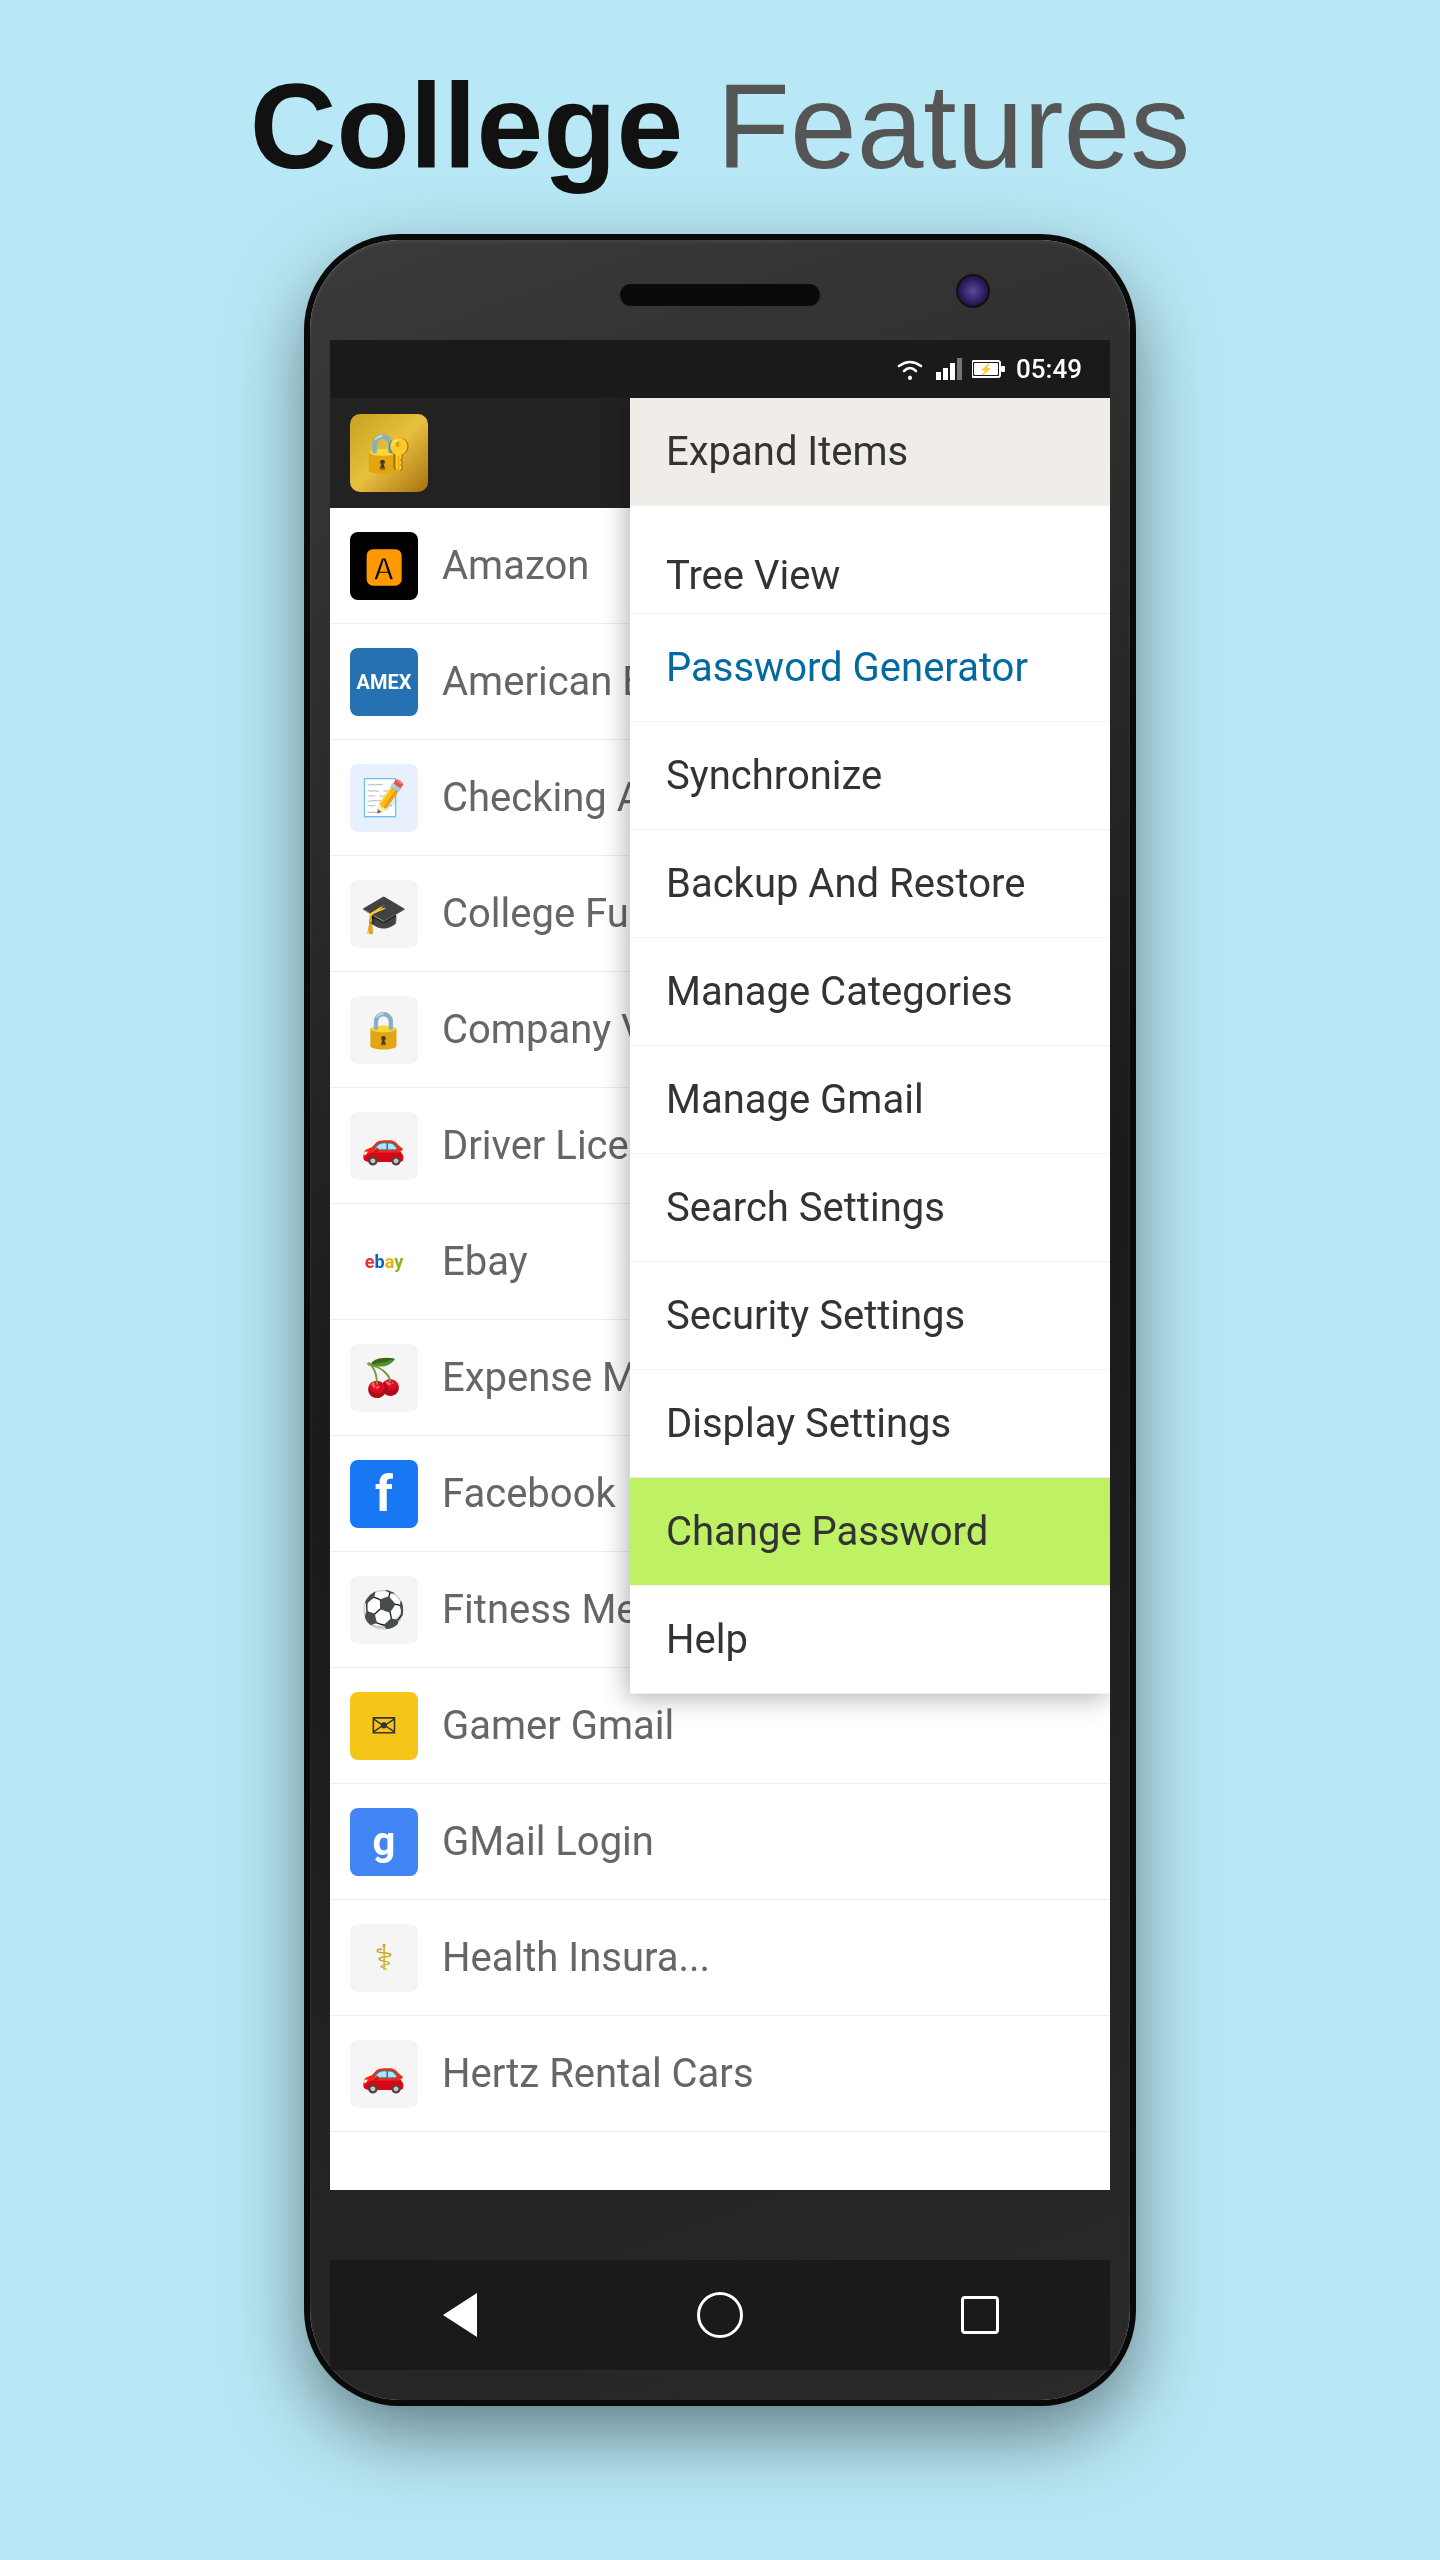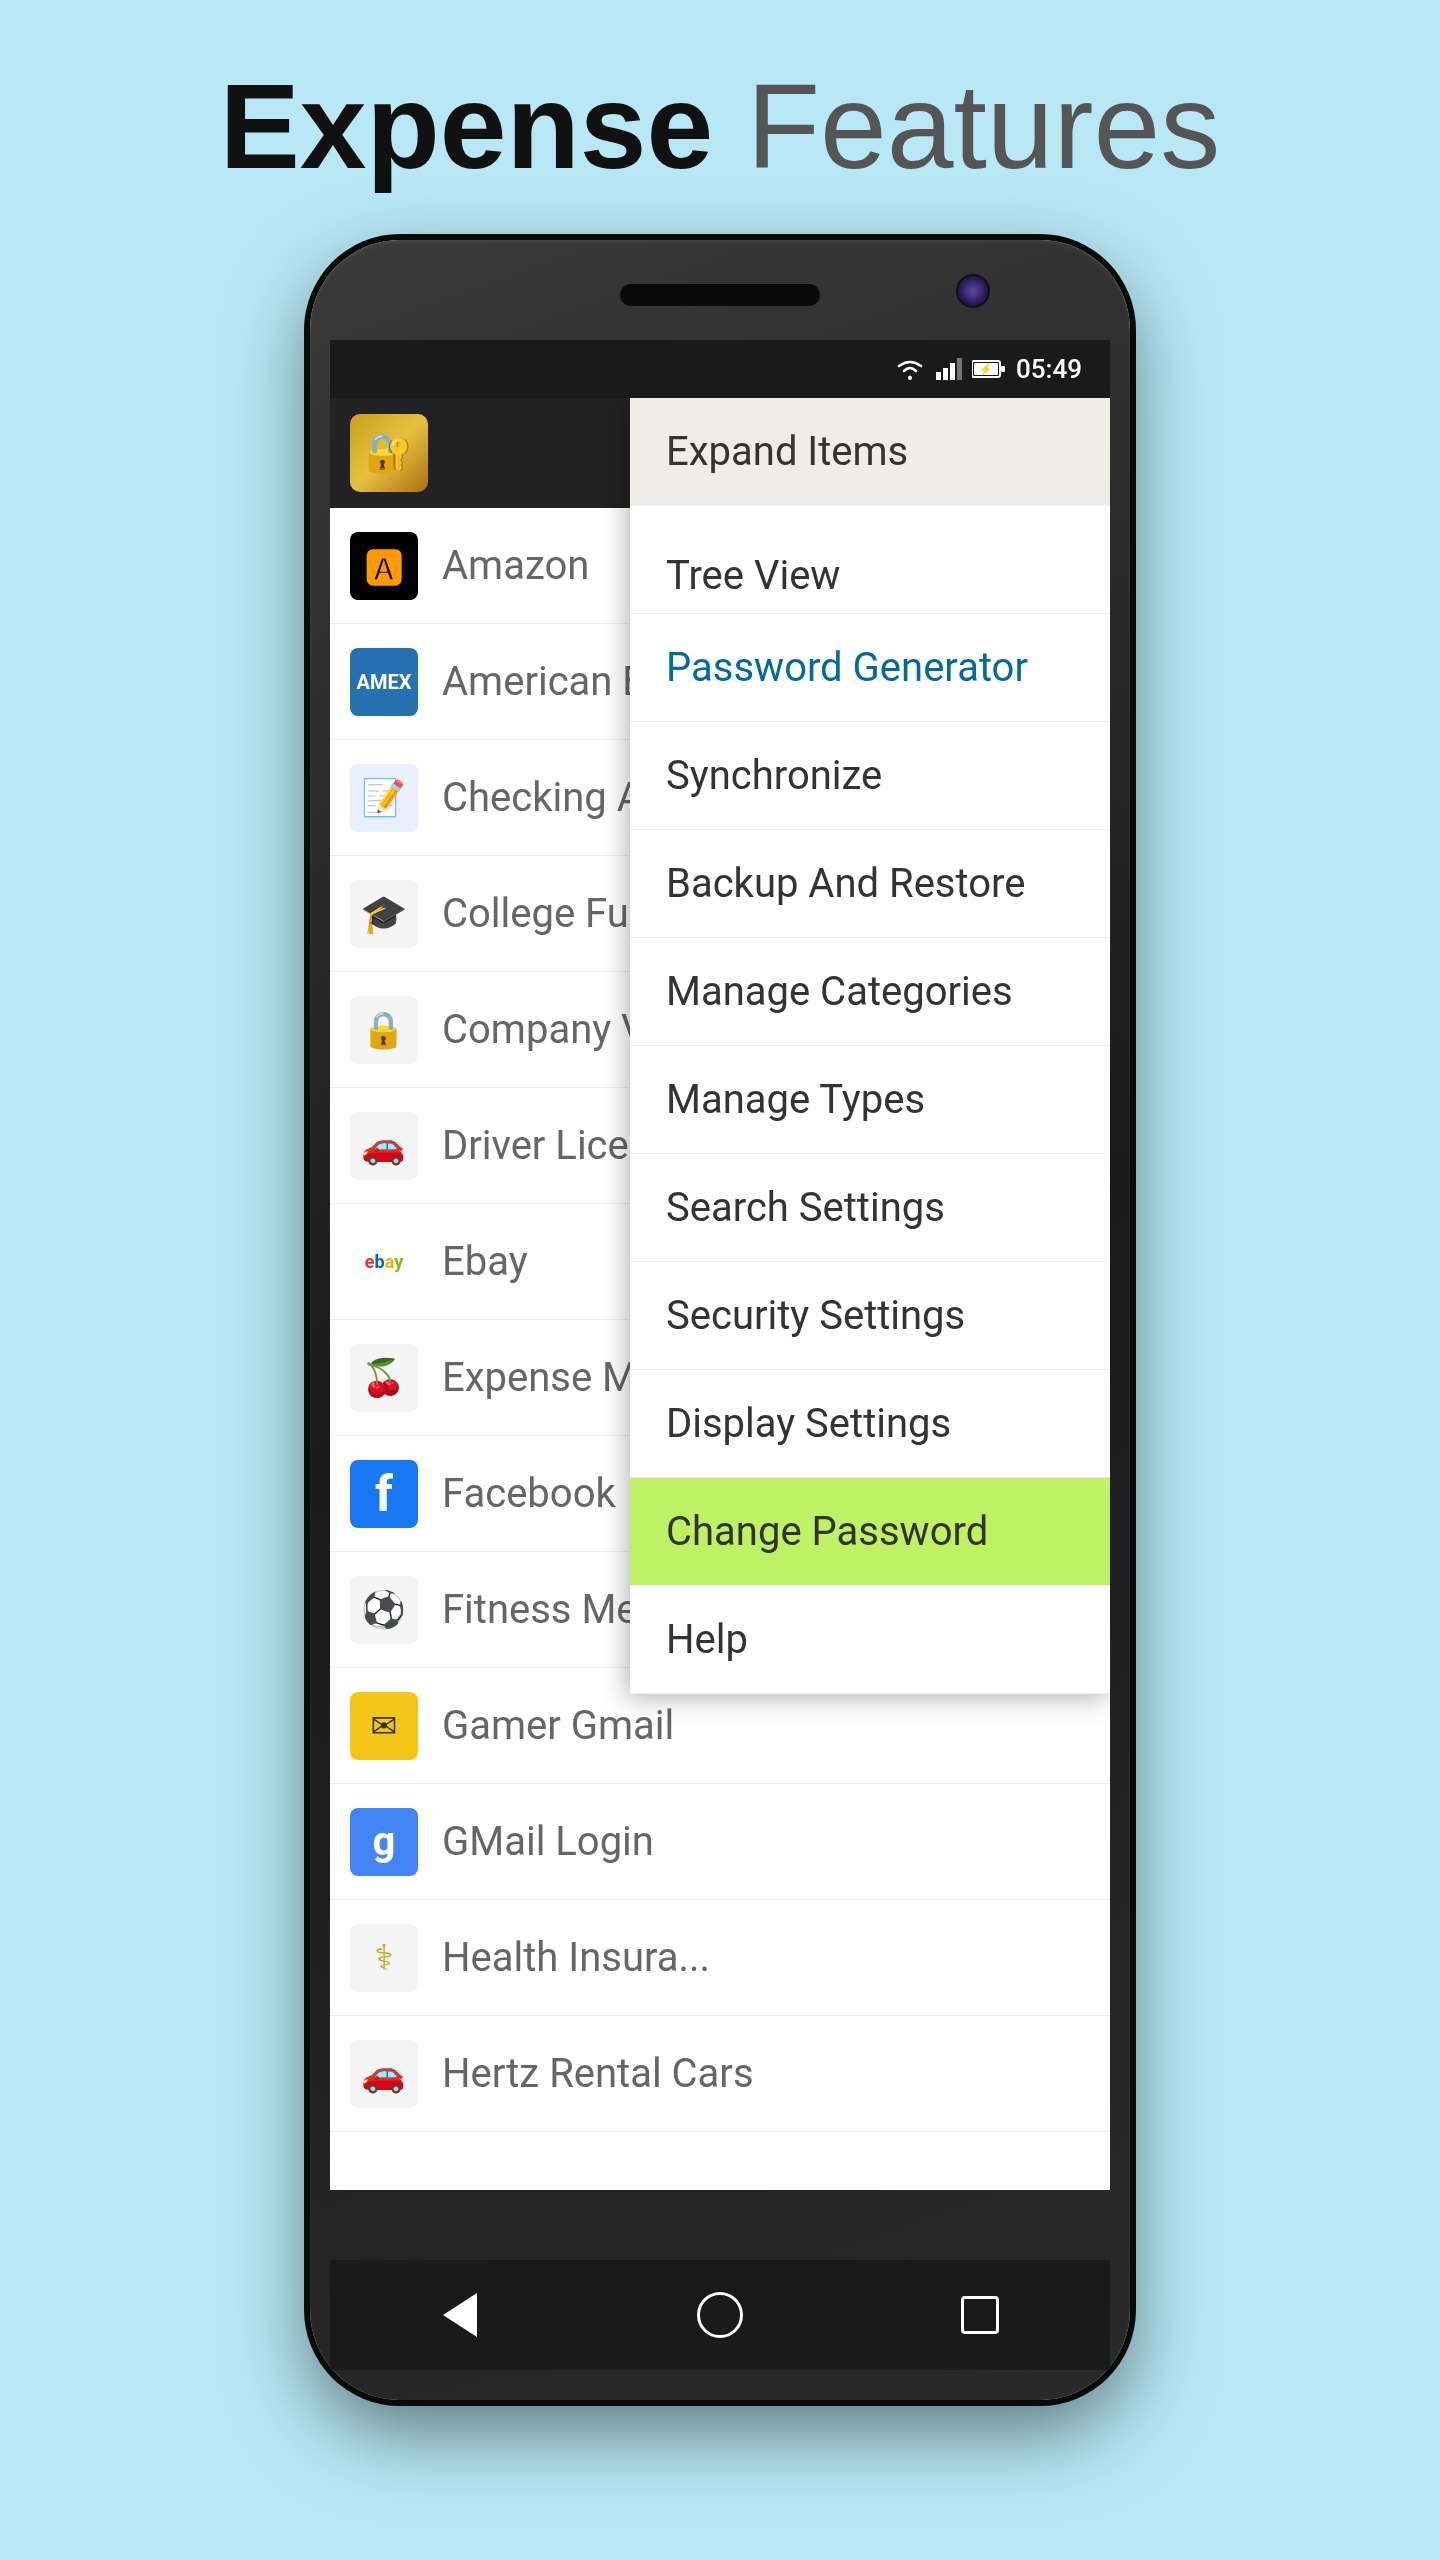--- a/index.html
+++ b/index.html
@@ -10,21 +10,21 @@
       background: #b8e8f5;
       font-family: 'Roboto', Arial, sans-serif;
       overflow: hidden;
       position: relative;
     }
   </style>
 </head>
 <body>
 
 <div style="text-align:center; padding-top:60px; padding-bottom:20px; font-size:120px; line-height:1.1; color:#111; font-family: Arial, sans-serif;">
-  <span style="font-weight:900;">Expense</span><span style="font-weight:300; color:#555;"> Features</span>
+  <span style="font-weight:900;">College</span><span style="font-weight:300; color:#555;"> Features</span>
 </div>
 
 <div style="
   position: absolute;
   top: 240px;
   left: 50%;
   transform: translateX(-50%);
   width: 820px;
   height: 2160px;
   background: linear-gradient(160deg, #3a3a3a 0%, #1a1a1a 50%, #2a2a2a 100%);
@@ -182,21 +182,21 @@
           <div style="padding: 0px 36px; height: 108px; display: flex; align-items: center; border-bottom: 1px solid rgb(240, 240, 240); cursor: pointer; background: rgb(255, 255, 255);">
             <span style="font-size: 40px; color: rgb(51, 51, 51); font-weight: 400;">Synchronize</span>
           </div>
           <div style="padding: 0px 36px; height: 108px; display: flex; align-items: center; border-bottom: 1px solid rgb(240, 240, 240); cursor: pointer; background: rgb(255, 255, 255);">
             <span style="font-size: 40px; color: rgb(51, 51, 51); font-weight: 400;">Backup And Restore</span>
           </div>
           <div style="padding: 0px 36px; height: 108px; display: flex; align-items: center; border-bottom: 1px solid rgb(240, 240, 240); cursor: pointer; background: rgb(255, 255, 255);">
             <span style="font-size: 40px; color: rgb(51, 51, 51); font-weight: 400;">Manage Categories</span>
           </div>
           <div style="padding: 0px 36px; height: 108px; display: flex; align-items: center; border-bottom: 1px solid rgb(240, 240, 240); cursor: pointer; background: rgb(255, 255, 255);">
-            <span style="font-size: 40px; color: rgb(51, 51, 51); font-weight: 400;">Manage Types</span>
+            <span style="font-size: 40px; color: rgb(51, 51, 51); font-weight: 400;">Manage Gmail</span>
           </div>
           <div style="padding: 0px 36px; height: 108px; display: flex; align-items: center; border-bottom: 1px solid rgb(240, 240, 240); cursor: pointer; background: rgb(255, 255, 255);">
             <span style="font-size: 40px; color: rgb(51, 51, 51); font-weight: 400;">Search Settings</span>
           </div>
           <div style="padding: 0px 36px; height: 108px; display: flex; align-items: center; border-bottom: 1px solid rgb(240, 240, 240); cursor: pointer; background: rgb(255, 255, 255);">
             <span style="font-size: 40px; color: rgb(51, 51, 51); font-weight: 400;">Security Settings</span>
           </div>
           <div style="padding: 0px 36px; height: 108px; display: flex; align-items: center; border-bottom: 1px solid rgb(240, 240, 240); cursor: pointer; background: rgb(255, 255, 255);">
             <span style="font-size: 40px; color: rgb(51, 51, 51); font-weight: 400;">Display Settings</span>
           </div>

